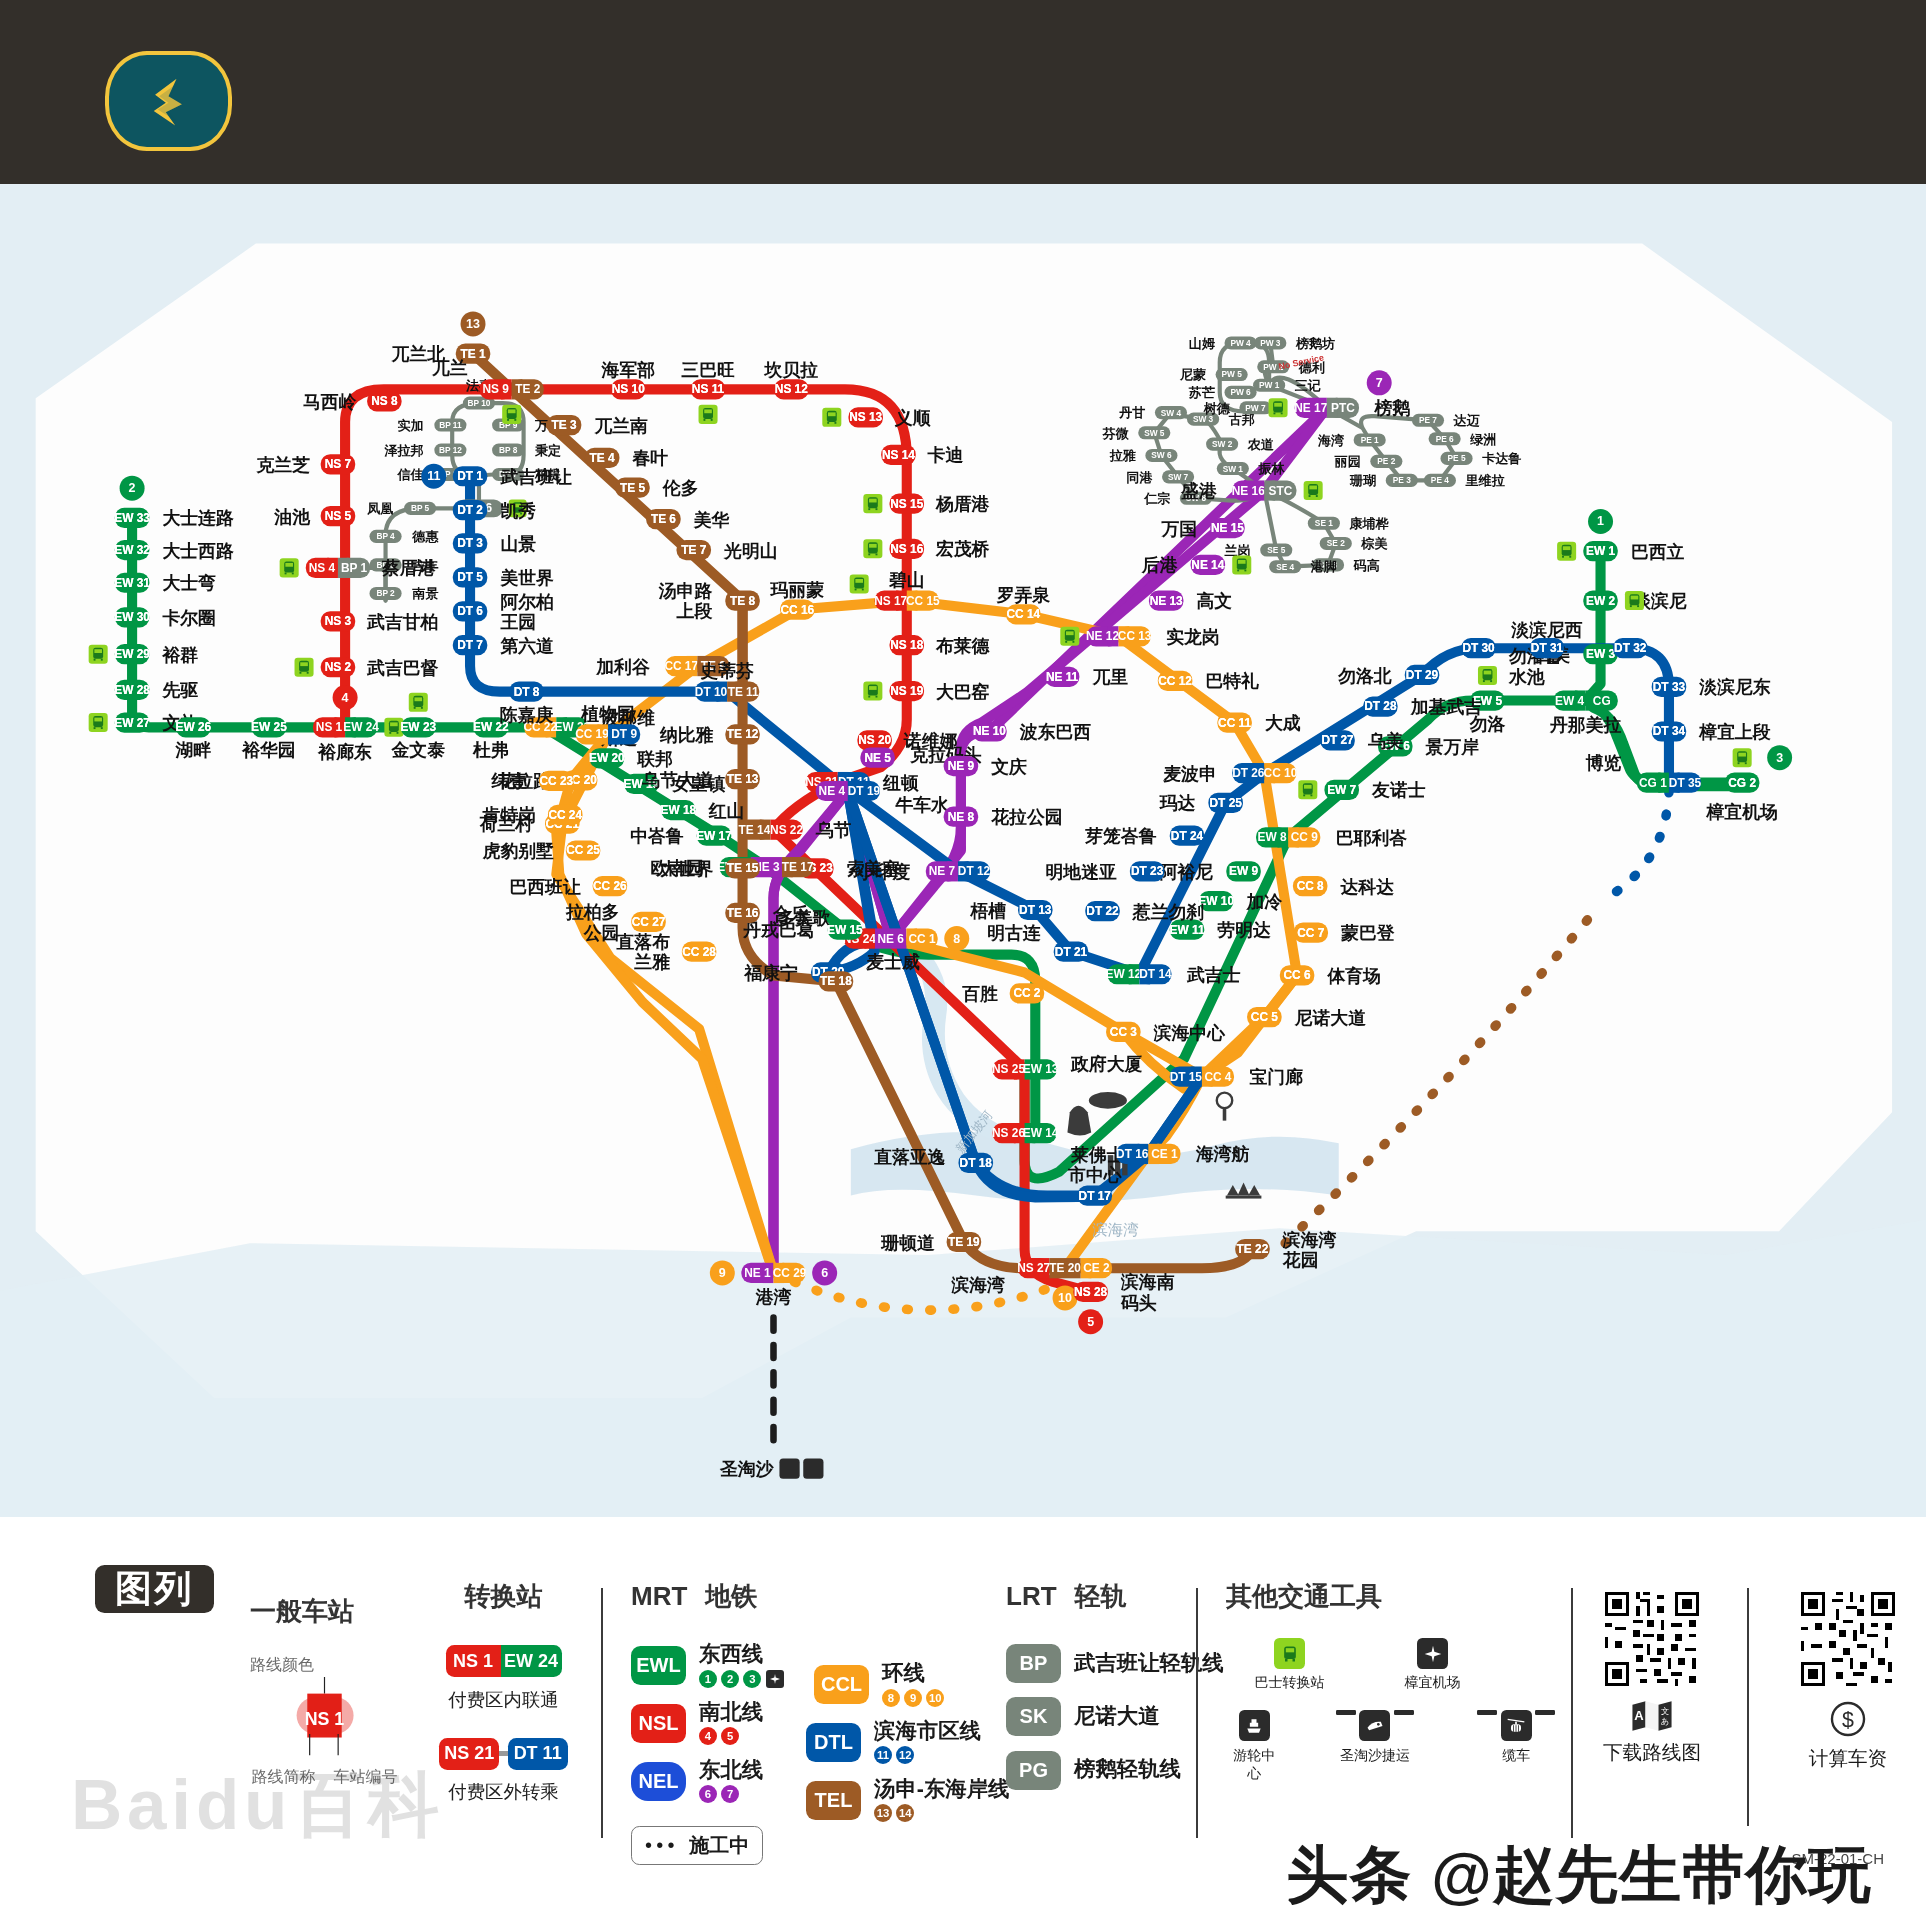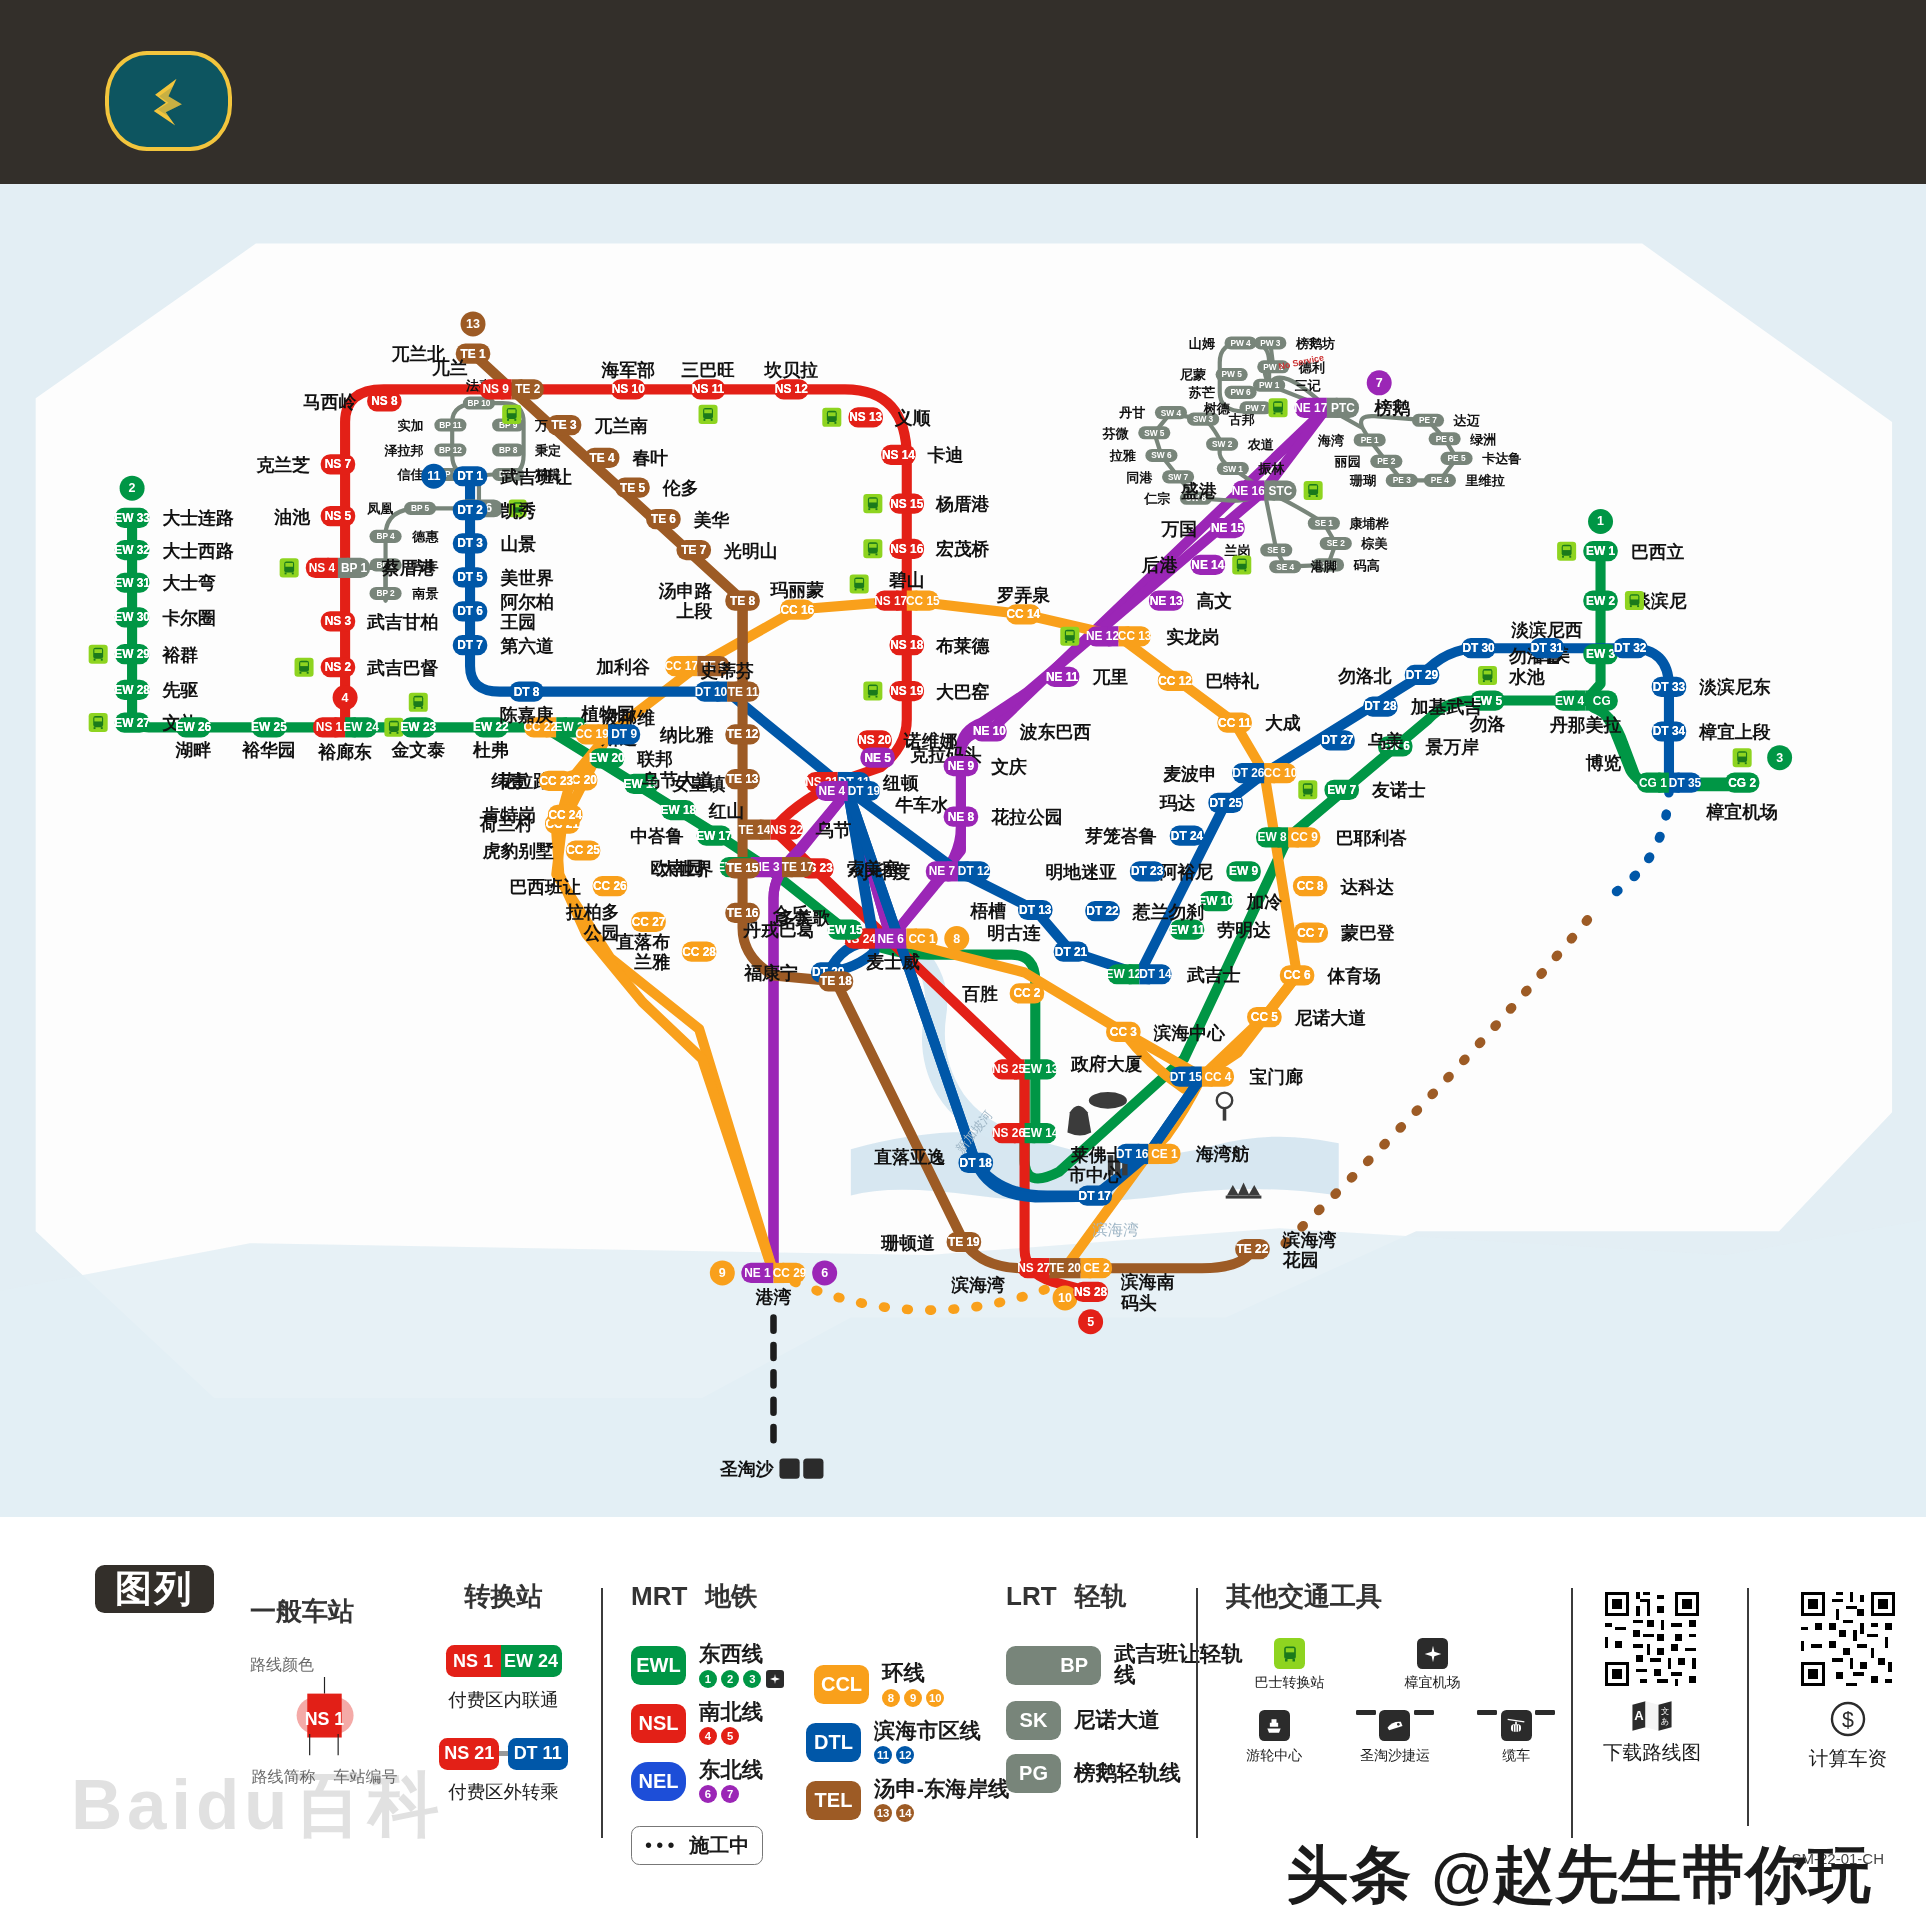--- a/index.html
+++ b/index.html
@@ -1615,21 +1615,21 @@
       </div>
     </div>
 
   <div style="position:absolute;left:1006px;top:62px;width:256px;">
     <div style="display:flex;gap:18px;align-items:baseline;">
       <span class="lg-col-head">LRT</span>
       <span class="lg-col-head">轻轨</span>
     </div>
     <div id="lrt-lines" style="margin-top:30px;">
         <div class="lg-line-row">
-          <div class="lg-line-code" style="background: rgb(120, 133, 122); padding-left: 41px;">BP</div>
+          <div class="lg-line-code" style="background: rgb(120, 133, 122);">BP</div>
           <div class="lg-line-text">
             <div class="lg-line-name">武吉班让轻轨线</div>
           </div>
         </div>
         <div class="lg-line-row">
           <div class="lg-line-code" style="background: rgb(120, 133, 122);">SK</div>
           <div class="lg-line-text">
             <div class="lg-line-name">尼诺大道</div>
           </div>
         </div>
@@ -1664,21 +1664,21 @@
           <div style="display:flex;justify-content:center">
             <div class="ico-box" style="background:#2b2b2b">
               <svg width="20" height="20" viewBox="0 0 24 24">
                 <path fill="#fff" d="M12 2 L13.6 9.4 L22 12 L13.6 14.6 L12 22 L10.4 14.6 L2 12 L10.4 9.4 Z"></path>
               </svg>
             </div>
           </div>
           <div class="lg-other-cap">樟宜机场</div>
         </div>
       </div>
-    <div id="other-row-2" style="display:flex;gap:36px;margin-top:18px;margin-left:6px;
+    <div id="other-row-2" style="display:flex;gap:56px;margin-top:18px;margin-left:6px;
          align-items:flex-start">
         <div style="text-align: center; width: 89px;">
           <div style="display:flex;justify-content:center">
             <div class="ico-box" style="background:#2b2b2b">
               <svg width="20" height="20" viewBox="0 0 24 24">
                 <path fill="#fff" d="M9 4 h6 v4 h2 v5 H7 V8 h2 Z"></path>
                 <path fill="#fff" d="M4 15 h16 l-2 5 H6 Z"></path>
               </svg>
             </div>
           </div>

